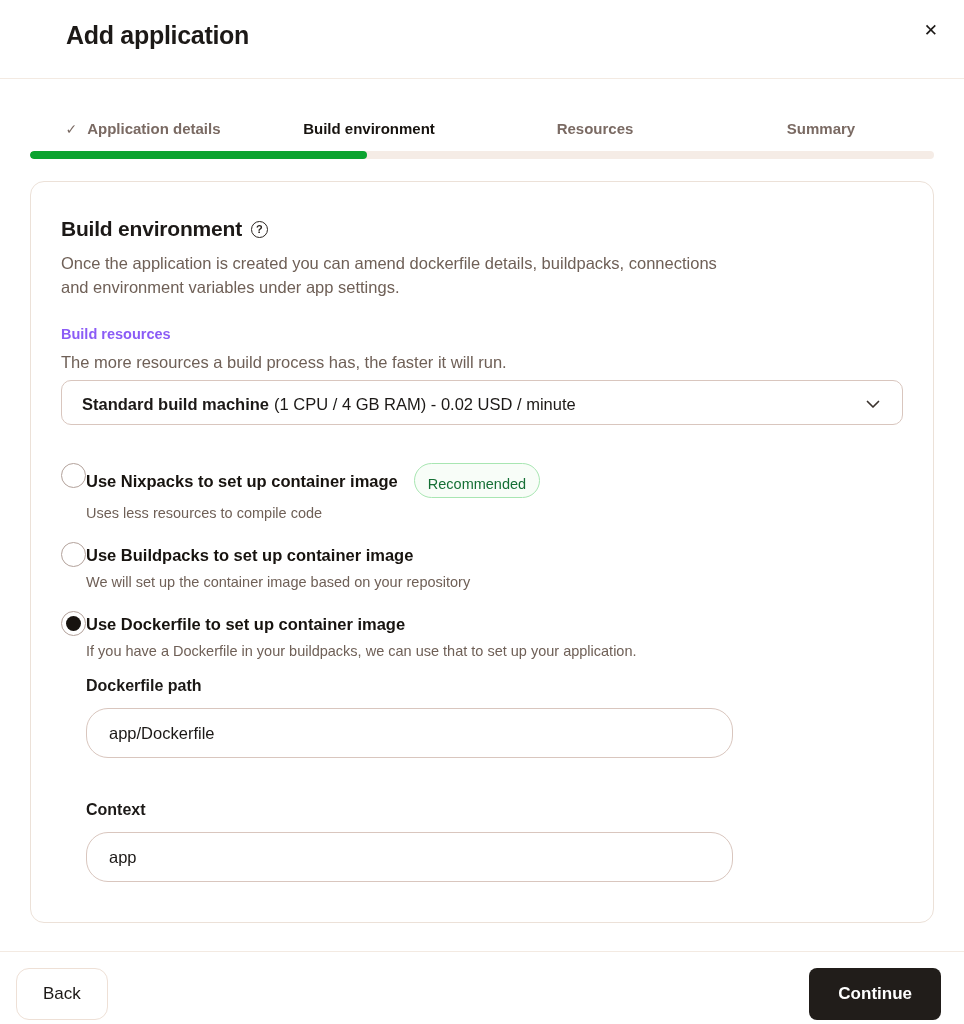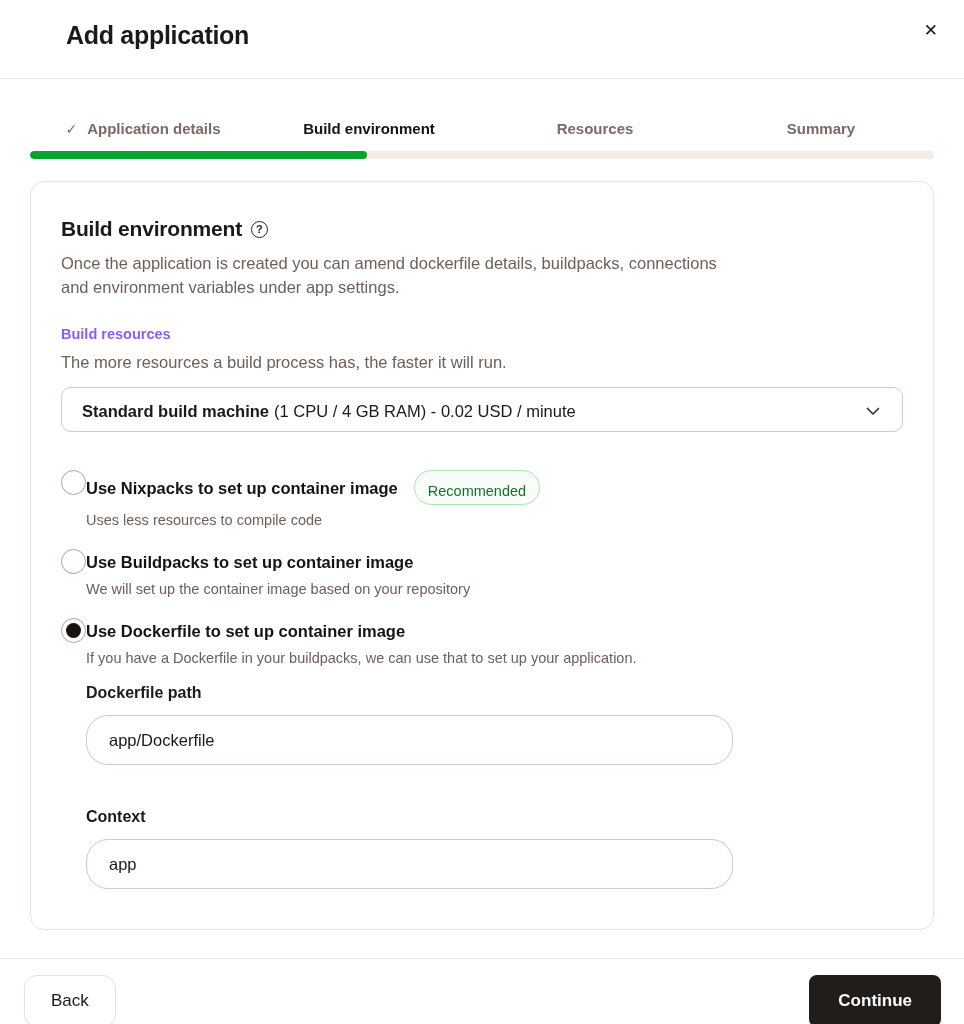--- a/index.html
+++ b/index.html
@@ -54,21 +54,21 @@
     font-size: 11px; font-weight: 700; color: #2a2420;
     display: inline-flex; align-items: center; justify-content: center;
     cursor: pointer; flex-shrink: 0;
   }
   .card-desc { margin-top: 10px; font-size: 16.5px; line-height: 24px; color: #6f6057; }
 
   .label-sm { margin-top: 26px; font-size: 14.5px; font-weight: 700; color: #8b5cf6; line-height: 18px; }
   .hint { margin-top: 9px; font-size: 16.5px; color: #6f6057; line-height: 20px; }
 
   .select {
-    margin-top: 15px; height: 45px;
+    margin-top: 8px; height: 45px;
     border: 1px solid #d9c6be; border-radius: 10px;
     display: flex; align-items: center;
     padding: 4px 22px 0 20px;
     font-size: 16.5px; cursor: pointer; background: #fff;
   }
   .select-machine { font-weight: 700; }
   .select-details { margin-left: 5px; }
   .select-chevron { margin-left: auto; display: flex; align-items: center; }
 
   
@@ -98,21 +98,21 @@
     border: 1px solid #d9c6be; border-radius: 22px;
     padding: 0 22px; font-size: 16.5px; color: #1c1917;
     font-family: inherit; background: #fff; outline: none;
   }
   .field-gap { margin-top: 42px; }
 
   
   .footer-divider { border: none; border-top: 1px solid #f3eae2; margin-top: 28px; }
   .footer {
     display: flex; justify-content: space-between; align-items: center;
-    padding: 16px 23px 0 24px;
+    padding: 16px 23px 0 16px;
   }
   .back-btn {
     font-family: inherit; font-size: 17px; font-weight: 500; color: #1c1917;
     background: #fff; border: 1px solid #eee0d6; border-radius: 13px;
     padding: 14px 26px; cursor: pointer; line-height: 22px;
   }
   .continue-btn {
     font-family: inherit; font-size: 17px; font-weight: 600; color: #ffffff;
     background: #211d1a; border: none; border-radius: 8px;
     padding: 15px 29px; cursor: pointer; line-height: 22px;

